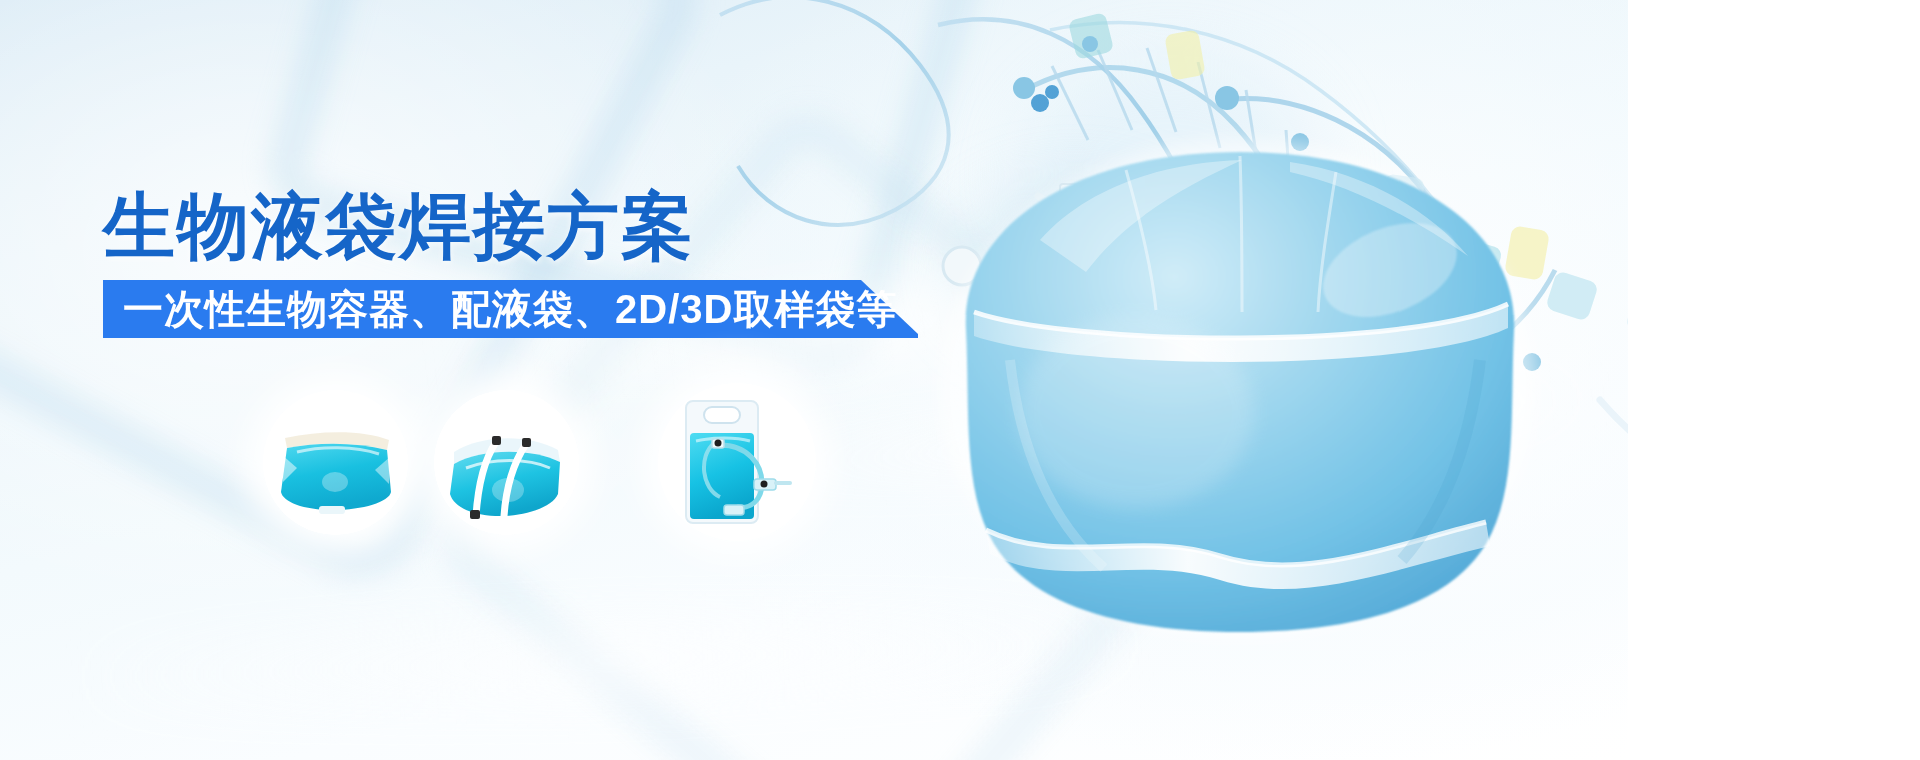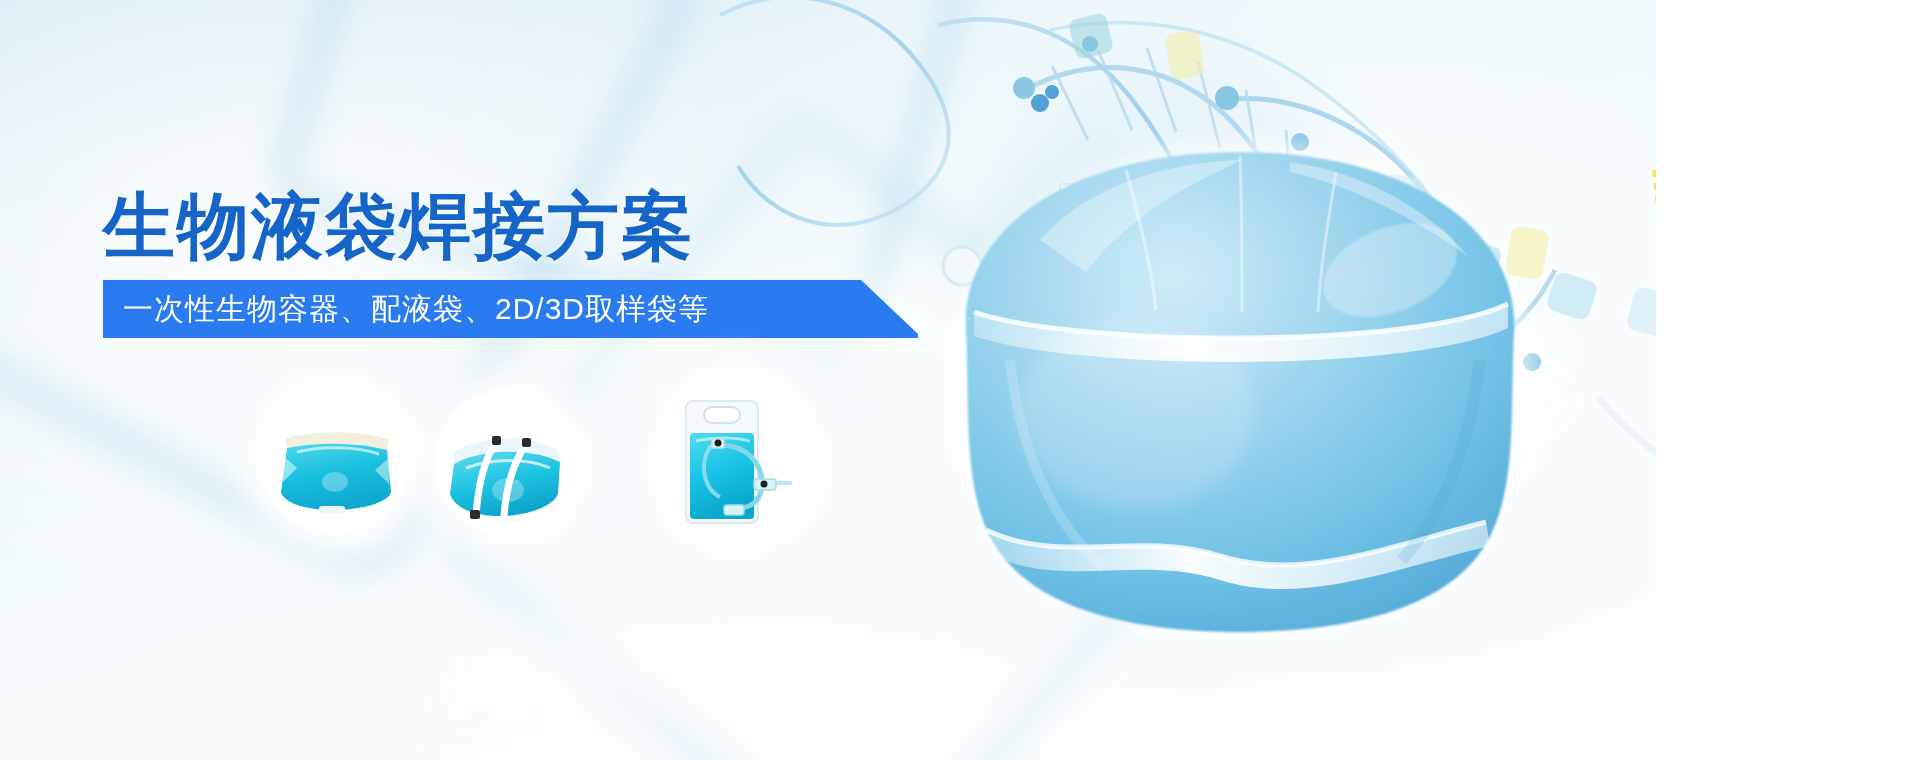--- a/index.html
+++ b/index.html
@@ -7,21 +7,20 @@
     width:1920px;height:760px;overflow:hidden;
     font-family:"Liberation Sans","DejaVu Sans",sans-serif;
     background:#ffffff;
   }
   .banner{
     position:relative;width:1628px;height:760px;overflow:hidden;
     background:
       radial-gradient(ellipse 900px 560px at 1290px 330px, rgba(255,255,255,.95) 0%, rgba(245,251,254,.45) 55%, rgba(255,255,255,0) 78%),
       radial-gradient(ellipse 760px 520px at 260px 250px, rgba(255,255,255,.75) 0%, rgba(255,255,255,0) 70%),
       linear-gradient(165deg,#dcecf6 0%,#e9f4fa 22%,#f3fafd 48%,#fafdff 70%,#ffffff 100%);
-    padding-left: 28px;
   }
 
   
   .bg-hex{position:absolute;border:38px solid rgba(176,212,235,.30);filter:blur(13px);}
   .hexA{left:-120px;top:-240px;width:640px;height:640px;transform:rotate(28deg);border-radius:70px;}
   .hexB{left:330px;top:-330px;width:560px;height:560px;transform:rotate(16deg);border-radius:60px;border-color:rgba(168,208,232,.26);}
   .hexC{left:540px;top:210px;width:520px;height:520px;transform:rotate(40deg);border-radius:60px;border-color:rgba(186,218,238,.22);}
   .bg-streak{position:absolute;filter:blur(26px);background:linear-gradient(90deg,rgba(255,255,255,0),rgba(255,255,255,.85),rgba(255,255,255,0));}
   .s1{left:420px;top:300px;width:820px;height:64px;transform:rotate(-7deg);}
   .s2{left:700px;top:410px;width:900px;height:48px;transform:rotate(-5deg);opacity:.7;}
@@ -45,21 +44,21 @@
   
   .ribbon{
     position:absolute;left:103px;top:280px;width:815px;height:58px;
   }
   .ribbon-bg{
     position:absolute;inset:0;background:#2A7BEF;
     clip-path:polygon(0 0, 758px 0, 815px 54px, 815px 58px, 0 58px);
   }
   .ribbon-text{
     position:absolute;left:20px;top:0;height:58px;line-height:58px;
-    font-size:30px;font-weight:normal;color:#ffffff;white-space:nowrap;
+    font-size:40px;font-weight:bold;color:#ffffff;white-space:nowrap;
     letter-spacing:1px;
   }
 
   
   .thumb{
     position:absolute;border-radius:50%;overflow:hidden;
     background:radial-gradient(circle at 42% 34%, #ffffff 0%, #ffffff 62%, #f7fcfe 100%);
     box-shadow:0 0 34px 16px rgba(255,255,255,.96);
   }
   .t1{left:263px;top:390px;width:145px;height:145px;}

